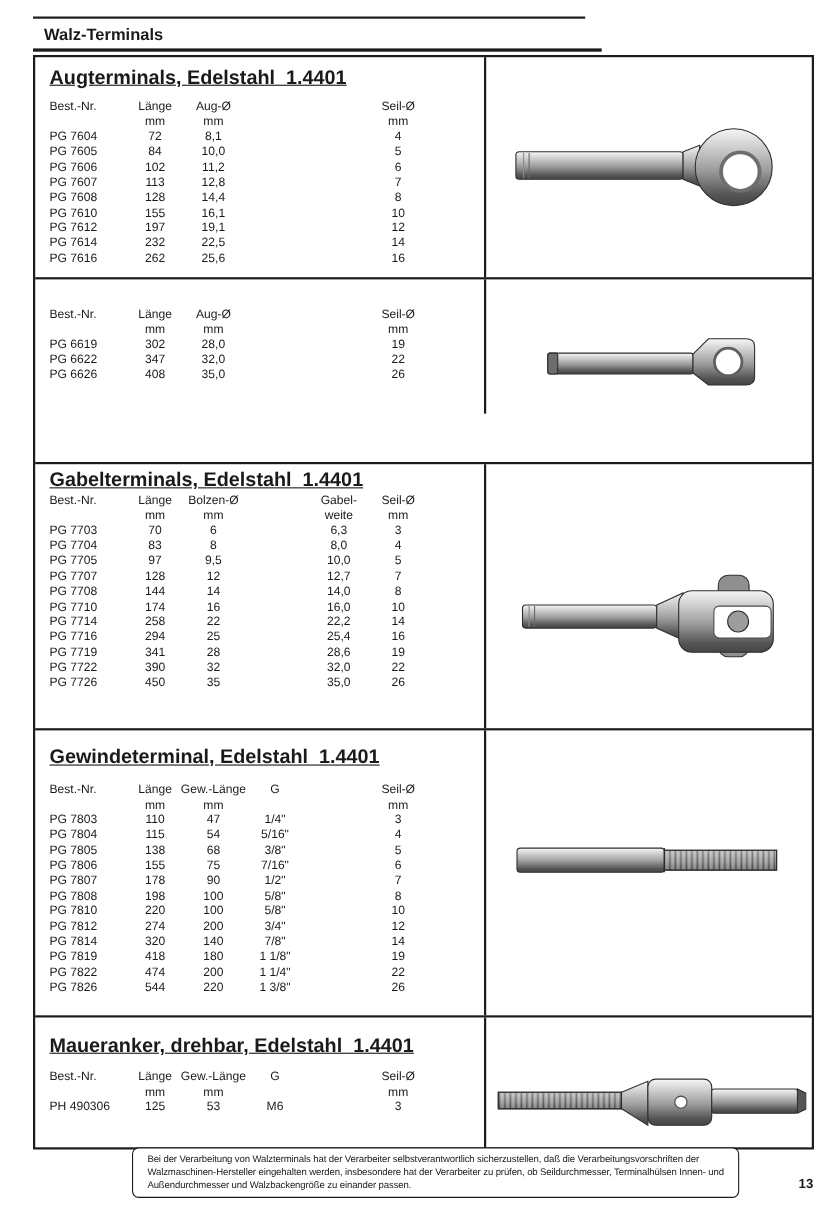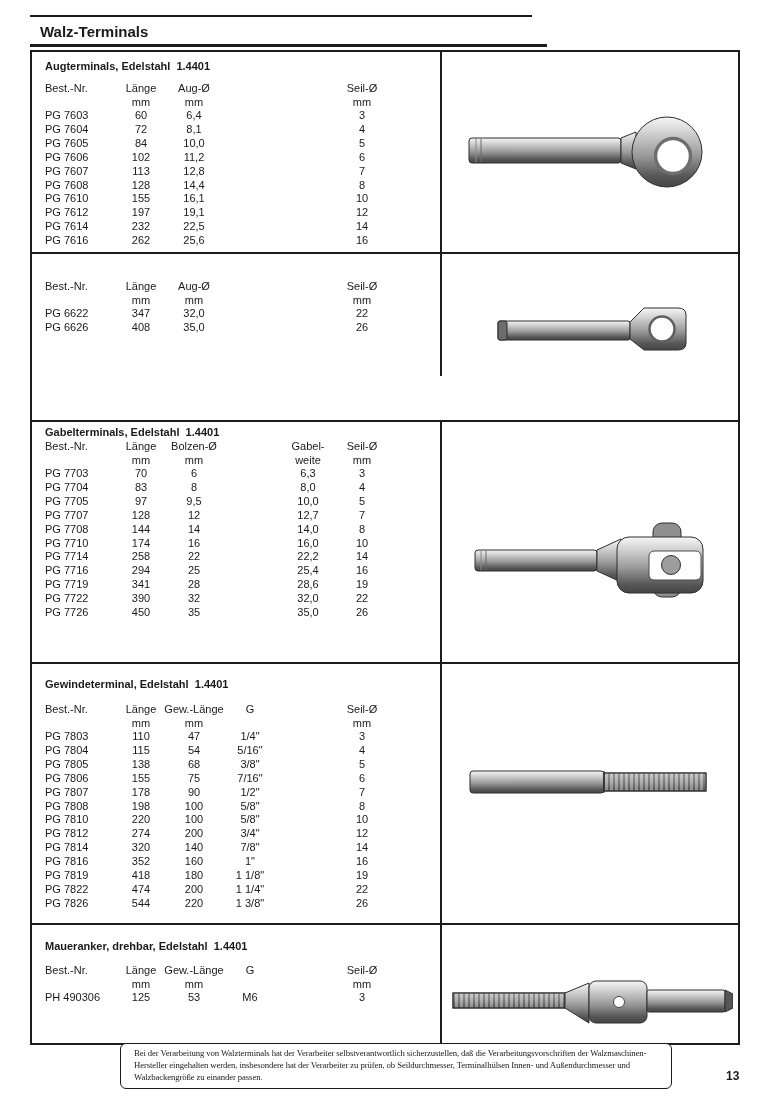--- a/index.html
+++ b/index.html
@@ -17,21 +17,21 @@
     border:2px solid #1c1c1c; box-sizing:border-box; background:#fff;
   }
   .section { display:grid; grid-template-columns:408px 1fr; box-sizing:border-box; }
   .section.bt { border-top:2px solid #1c1c1c; }
   .s1 { height:200px; } .s2 { height:124px; } .s3 { height:242px;margin-top:44px; }
   .s4 { height:261px; } .s5 { height:156px; }
 
   .lcell { padding-left:13px; box-sizing:border-box; }
   .rcell { border-left:2px solid #1c1c1c; display:flex; align-items:center; justify-content:center; }
 
-  .sec-title { margin:0; font-size:11px; font-weight:bold; white-space:pre-wrap; }
+  .sec-title { margin:0; font-size:18px; font-weight:bold; white-space:pre-wrap;text-decoration:underline; }
   .pt1 .sec-title { margin-bottom:10px; } .lcell.p1 { padding-top:8px; }
   .lcell.p2 .pt { margin-top:26px; }
   .lcell.p3 { padding-top:4px; }  .pt3 .sec-title { margin-bottom:2px; }
   .lcell.p4 { padding-top:14px; } .pt4 .sec-title { margin-bottom:13px; }
   .lcell.p5 { padding-top:15px; } .pt5 .sec-title { margin-bottom:12px; }
 
   table.pt { border-collapse:collapse; table-layout:fixed; }
   .pt th, .pt td { padding:0; font-size:11px; line-height:13.9px; text-align:center; }
   .pt th { font-weight:normal; white-space:pre; vertical-align:top; line-height:13.5px; }
   .pt td { white-space:nowrap; }
@@ -39,21 +39,21 @@
   .t4  th:nth-child(4), .t4  td:nth-child(4) { padding-left:108px; }
   .t5g th:nth-child(4), .t5g td:nth-child(4) { padding-left:54px; }
   .t5w th:nth-child(5), .t5w td:nth-child(5) { padding-left:62px; }
 
   .photo { position:relative; }
   .ph1 { top:-2px; } .ph2 { top:12px; } .ph3 { top:17px; } .ph4 { top:-12px; } .ph5 { top:-2px; }
 
   .footer-box {
     position:absolute; left:120px; top:1043px; width:552px; height:46px;
     border:1.5px solid #1c1c1c; border-radius:6px; box-sizing:border-box;
-    padding:4px 8px 0 13px; background:#fff;font-family:Liberation Serif, serif;
+    padding:4px 8px 0 13px; background:#fff;
   }
   .footer-box p { margin:0; font-size:8.7px; line-height:11.9px; letter-spacing:-0.1px; }
   .page-number { position:absolute; left:726px; top:1069px; font-size:12px; font-weight:bold; }
 </style>
 </head>
 <body>
 
 <svg width="0" height="0" style="position:absolute" aria-hidden="true">
   <defs>
     <linearGradient id="met" x1="0" y1="0" x2="0" y2="1">
@@ -93,26 +93,20 @@
                 <th>Länge
 mm</th>
                 <th>Aug-Ø
 mm</th>
                 <th>Seil-Ø
 mm</th>
               </tr>
             </thead>
             <tbody>
               <tr>
-                <td>PG 7603</td>
-                <td>60</td>
-                <td>6,4</td>
-                <td>3</td>
-              </tr>
-              <tr>
                 <td>PG 7604</td>
                 <td>72</td>
                 <td>8,1</td>
                 <td>4</td>
               </tr>
               <tr>
                 <td>PG 7605</td>
                 <td>84</td>
                 <td>10,0</td>
                 <td>5</td>
@@ -190,20 +184,26 @@
                 <th>Best.-Nr.</th>
                 <th>Länge
 mm</th>
                 <th>Aug-Ø
 mm</th>
                 <th>Seil-Ø
 mm</th>
               </tr>
             </thead>
             <tbody>
+              <tr>
+                <td>PG 6619</td>
+                <td>302</td>
+                <td>28,0</td>
+                <td>19</td>
+              </tr>
               <tr>
                 <td>PG 6622</td>
                 <td>347</td>
                 <td>32,0</td>
                 <td>22</td>
               </tr>
               <tr>
                 <td>PG 6626</td>
                 <td>408</td>
                 <td>35,0</td>
@@ -426,27 +426,20 @@
                 <td>12</td>
               </tr>
               <tr>
                 <td>PG 7814</td>
                 <td>320</td>
                 <td>140</td>
                 <td>7/8"</td>
                 <td>14</td>
               </tr>
               <tr>
-                <td>PG 7816</td>
-                <td>352</td>
-                <td>160</td>
-                <td>1"</td>
-                <td>16</td>
-              </tr>
-              <tr>
                 <td>PG 7819</td>
                 <td>418</td>
                 <td>180</td>
                 <td>1 1/8"</td>
                 <td>19</td>
               </tr>
               <tr>
                 <td>PG 7822</td>
                 <td>474</td>
                 <td>200</td>

